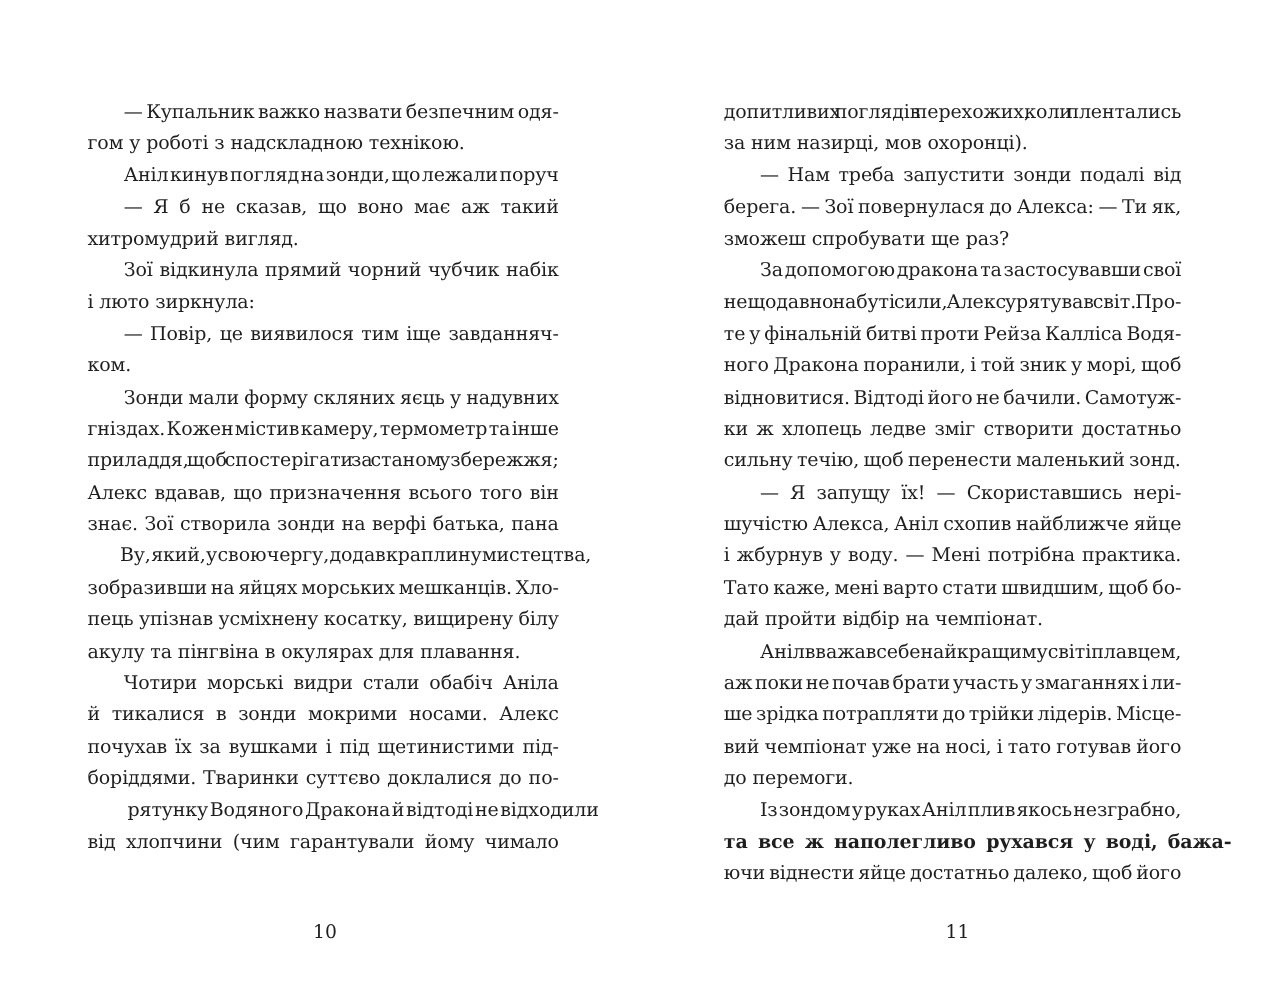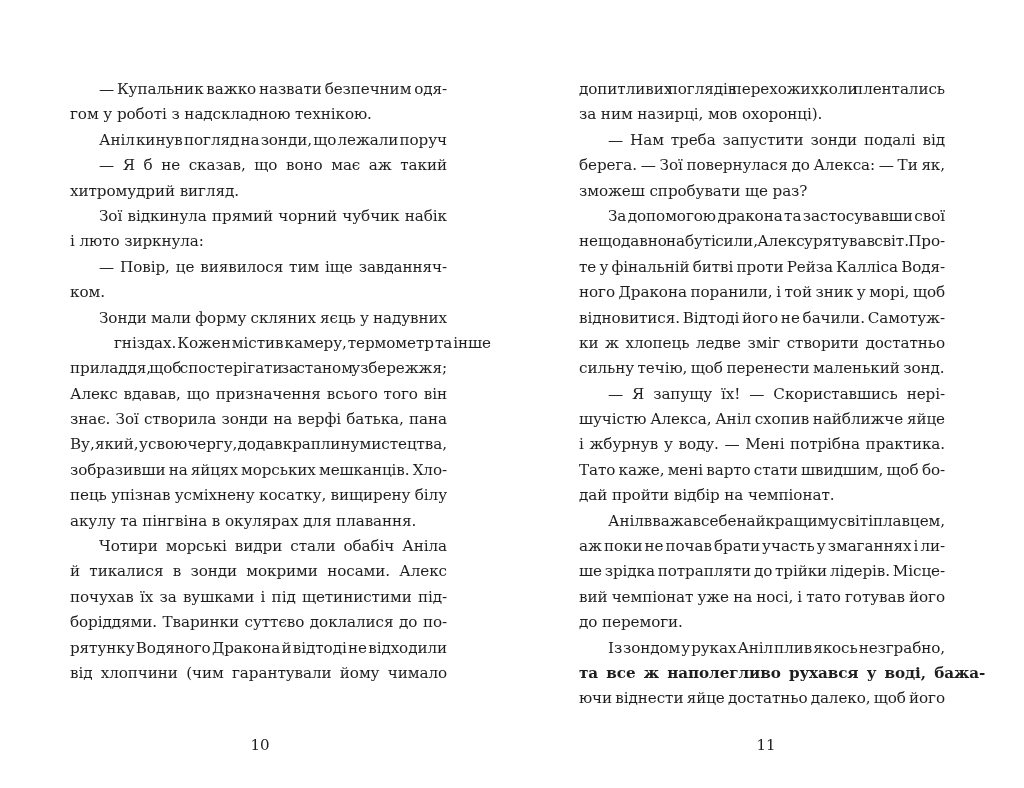--- a/index.html
+++ b/index.html
@@ -37,33 +37,33 @@
       <span class="line indent" style="word-spacing: -1.89688px; text-align: left; text-align-last: left;">— Купальник важко назвати безпечним одя-</span>
       <span class="line last" style="display: block;">гом у роботі з надскладною технікою.</span>
       <span class="line indent" style="word-spacing: -3.47768px; text-align: left; text-align-last: left;">Аніл кинув погляд на зонди, що лежали поруч</span>
       <span class="line indent" style="word-spacing: 3.88368px; text-align: left; text-align-last: left;">— Я б не сказав, що воно має аж такий</span>
       <span class="line last" style="display: block;">хитромудрий вигляд.</span>
       <span class="line indent" style="word-spacing: 0.609375px; text-align: left; text-align-last: left;">Зої відкинула прямий чорний чубчик набік</span>
       <span class="line last" style="display: block;">і люто зиркнула:</span>
       <span class="line indent" style="word-spacing: 1.22396px; text-align: left; text-align-last: left;">— Повір, це виявилося тим іще завданняч-</span>
       <span class="line last" style="display: block;">ком.</span>
       <span class="line indent" style="word-spacing: -0.539062px; text-align: left; text-align-last: left;">Зонди мали форму скляних яєць у надувних</span>
-      <span class="line" style="word-spacing: -3.64844px; text-align: left; text-align-last: left; margin-left: 44px;">гніздах. Кожен містив камеру, термометр та інше</span>
+      <span class="line" style="word-spacing: -3.64844px; text-align: left; text-align-last: left;">гніздах. Кожен містив камеру, термометр та інше</span>
       <span class="line" style="word-spacing: -6.3px; text-align: left; text-align-last: left;">приладдя, щоб спостерігати за станом узбережжя;</span>
       <span class="line" style="word-spacing: 1.17708px; text-align: left; text-align-last: left;">Алекс вдавав, що призначення всього того він</span>
       <span class="line" style="word-spacing: 0.513393px; text-align: left; text-align-last: left;">знає. Зої створила зонди на верфі батька, пана</span>
-      <span class="line" style="word-spacing: -4.41518px; text-align: left; text-align-last: left;">Ву, який, у свою чергу, додав краплину мистецтва,</span>
+      <span class="line" style="word-spacing: -4.41518px; text-align: left; text-align-last: left; margin-left: 26px;">Ву, який, у свою чергу, додав краплину мистецтва,</span>
       <span class="line" style="word-spacing: -1.60938px; text-align: left; text-align-last: left;">зобразивши на яйцях морських мешканців. Хло-</span>
       <span class="line" style="word-spacing: -0.3375px; text-align: left; text-align-last: left;">пець упізнав усміхнену косатку, вищирену білу</span>
       <span class="line last" style="display: block;">акулу та пінгвіна в окулярах для плавання.</span>
       <span class="line indent" style="word-spacing: 3.30625px; text-align: left; text-align-last: left;">Чотири морські видри стали обабіч Аніла</span>
       <span class="line" style="word-spacing: 4.57292px; text-align: left; text-align-last: left;">й тикалися в зонди мокрими носами. Алекс</span>
       <span class="line" style="word-spacing: 1.54911px; text-align: left; text-align-last: left;">почухав їх за вушками і під щетинистими під-</span>
       <span class="line" style="word-spacing: 0.828125px; text-align: left; text-align-last: left;">боріддями. Тваринки суттєво доклалися до по-</span>
-      <span class="line" style="word-spacing: -3.41146px; text-align: left; text-align-last: left;">рятунку Водяного Дракона й відтоді не відходили</span>
+      <span class="line" style="word-spacing: -3.41146px; text-align: left; text-align-last: left; margin-left: 32px;">рятунку Водяного Дракона й відтоді не відходили</span>
       <span class="line" style="word-spacing: 3.5875px; text-align: left; text-align-last: left;">від хлопчини (чим гарантували йому чимало</span>
     </div>
   <div class="page-number">10</div>
 </div>
 
 <div class="page page-right">
   <div class="column" id="right-col">
       <span class="line" style="word-spacing: -9.09766px; text-align: left; text-align-last: left;">допитливих поглядів перехожих, коли плентались</span>
       <span class="line last" style="display: block;">за ним назирці, мов охоронці).</span>
       <span class="line indent" style="word-spacing: 2.21615px; text-align: left; text-align-last: left;">— Нам треба запустити зонди подалі від</span>

